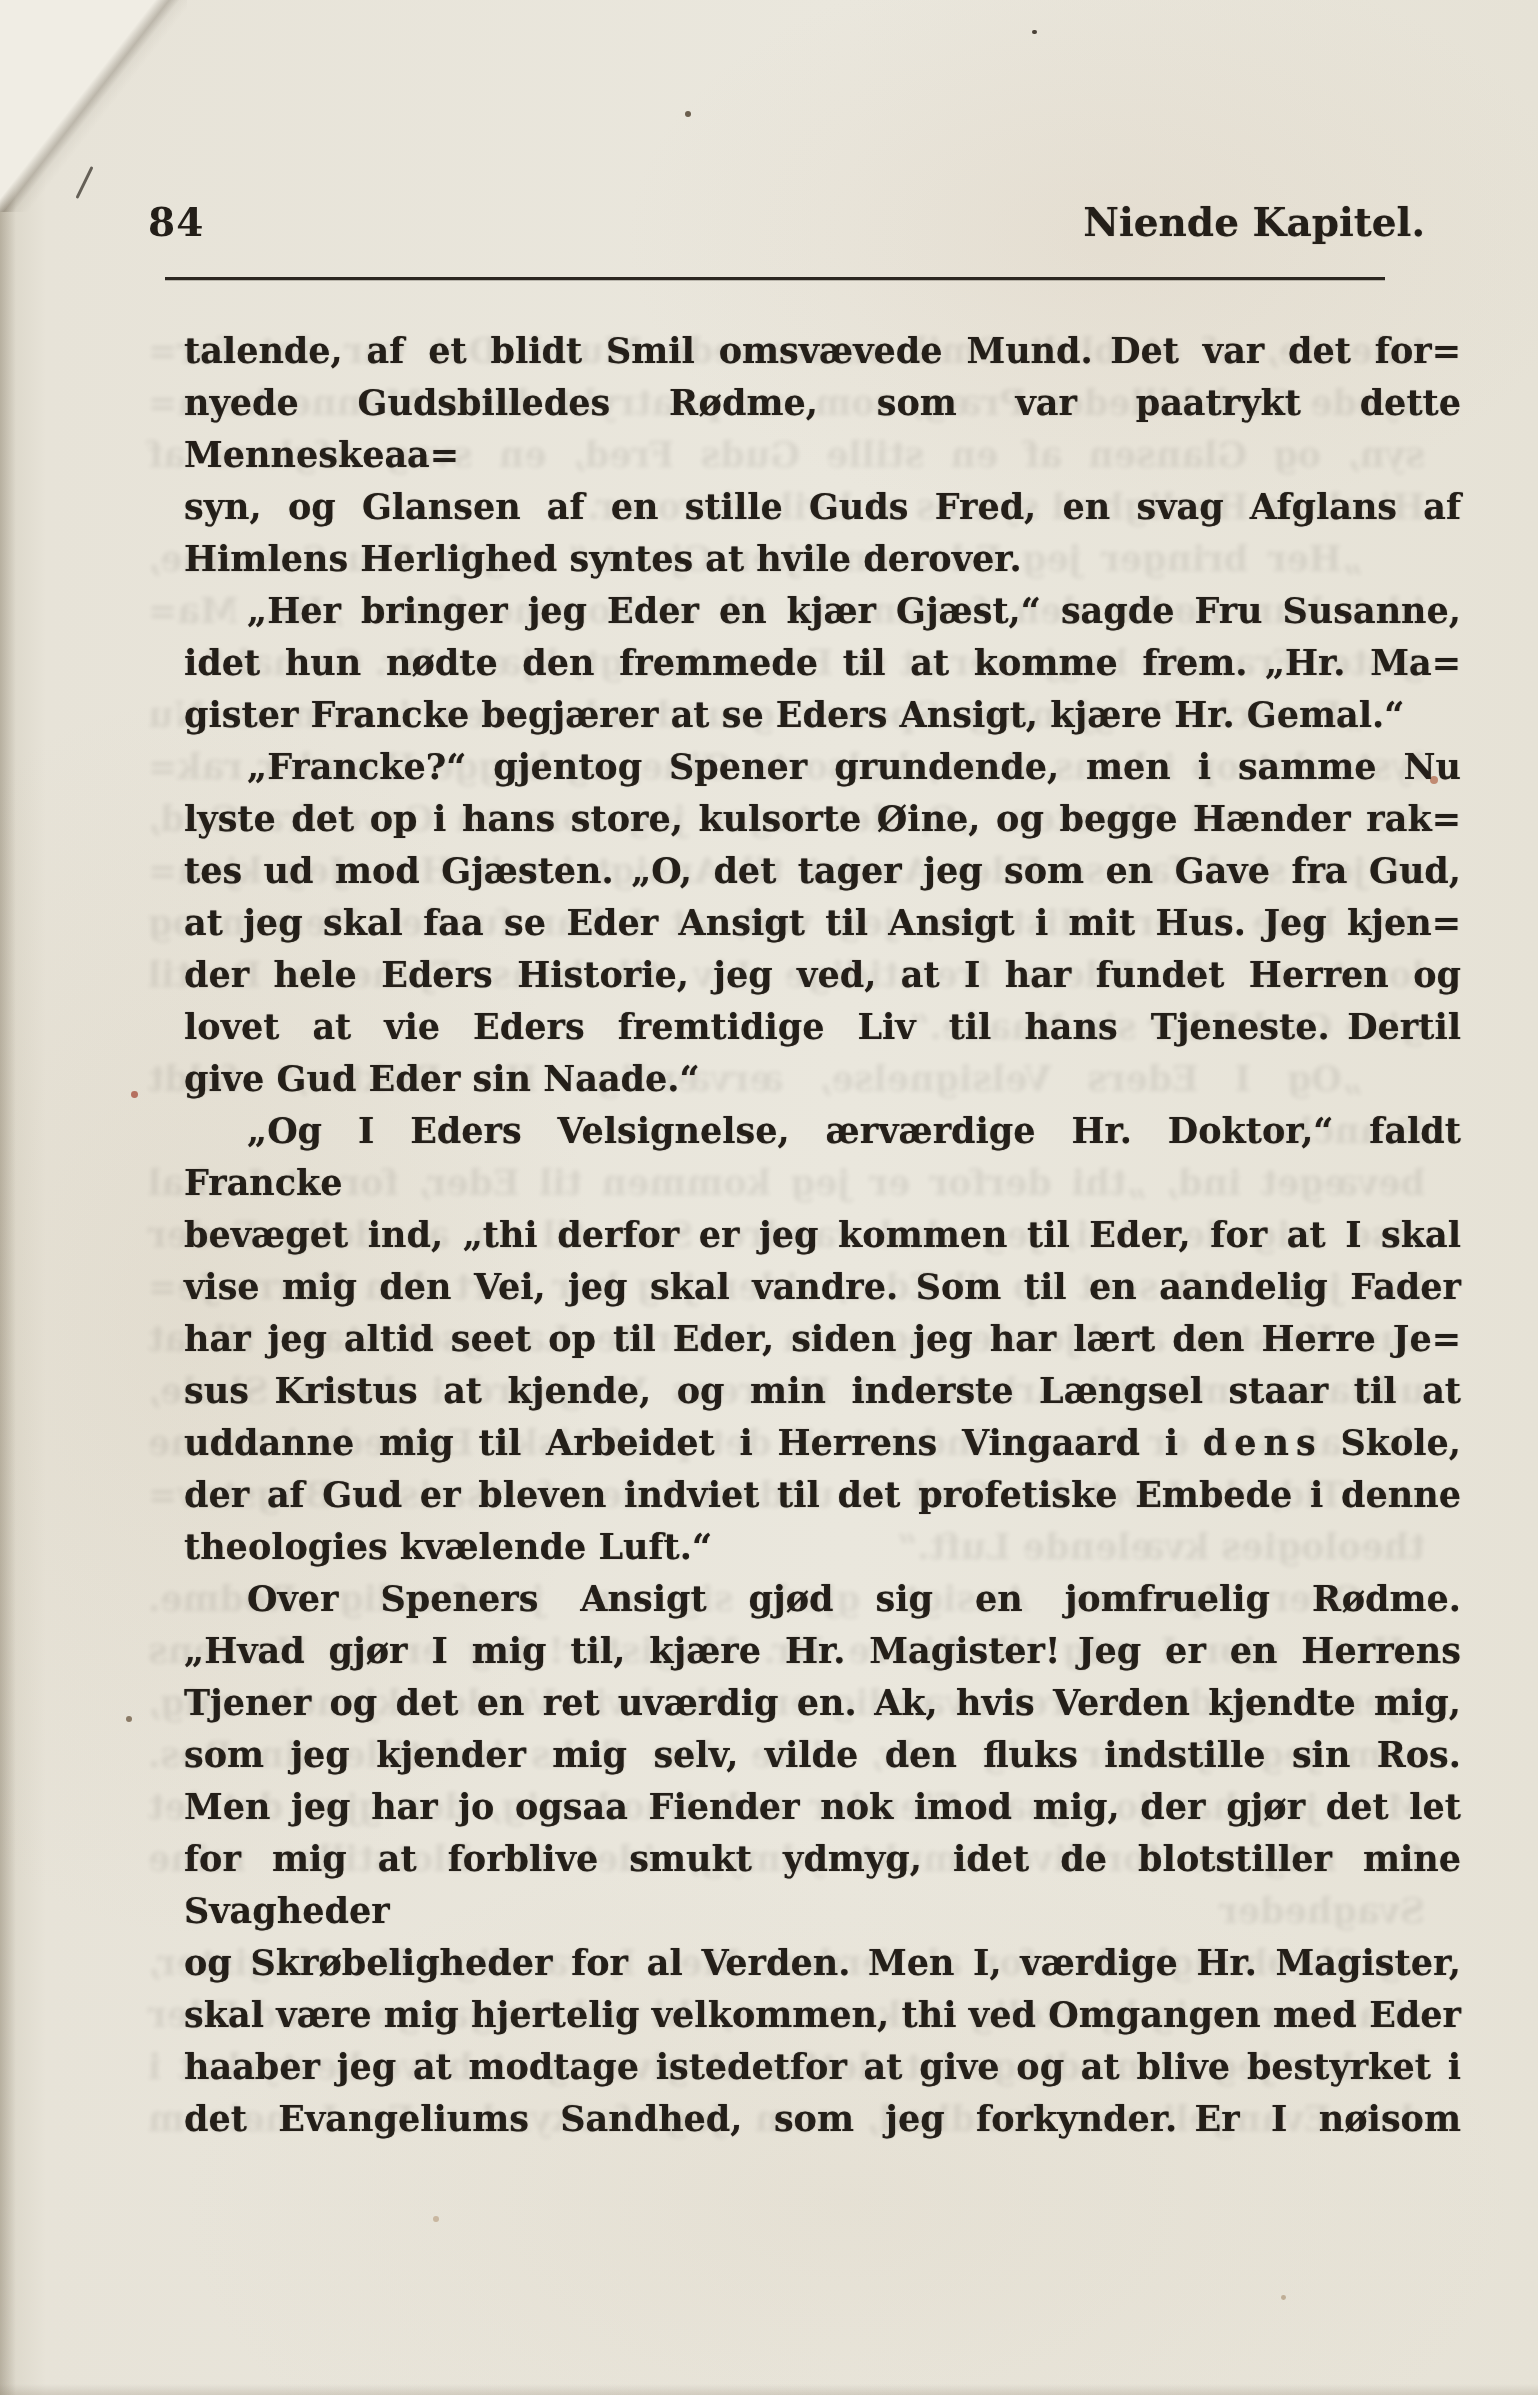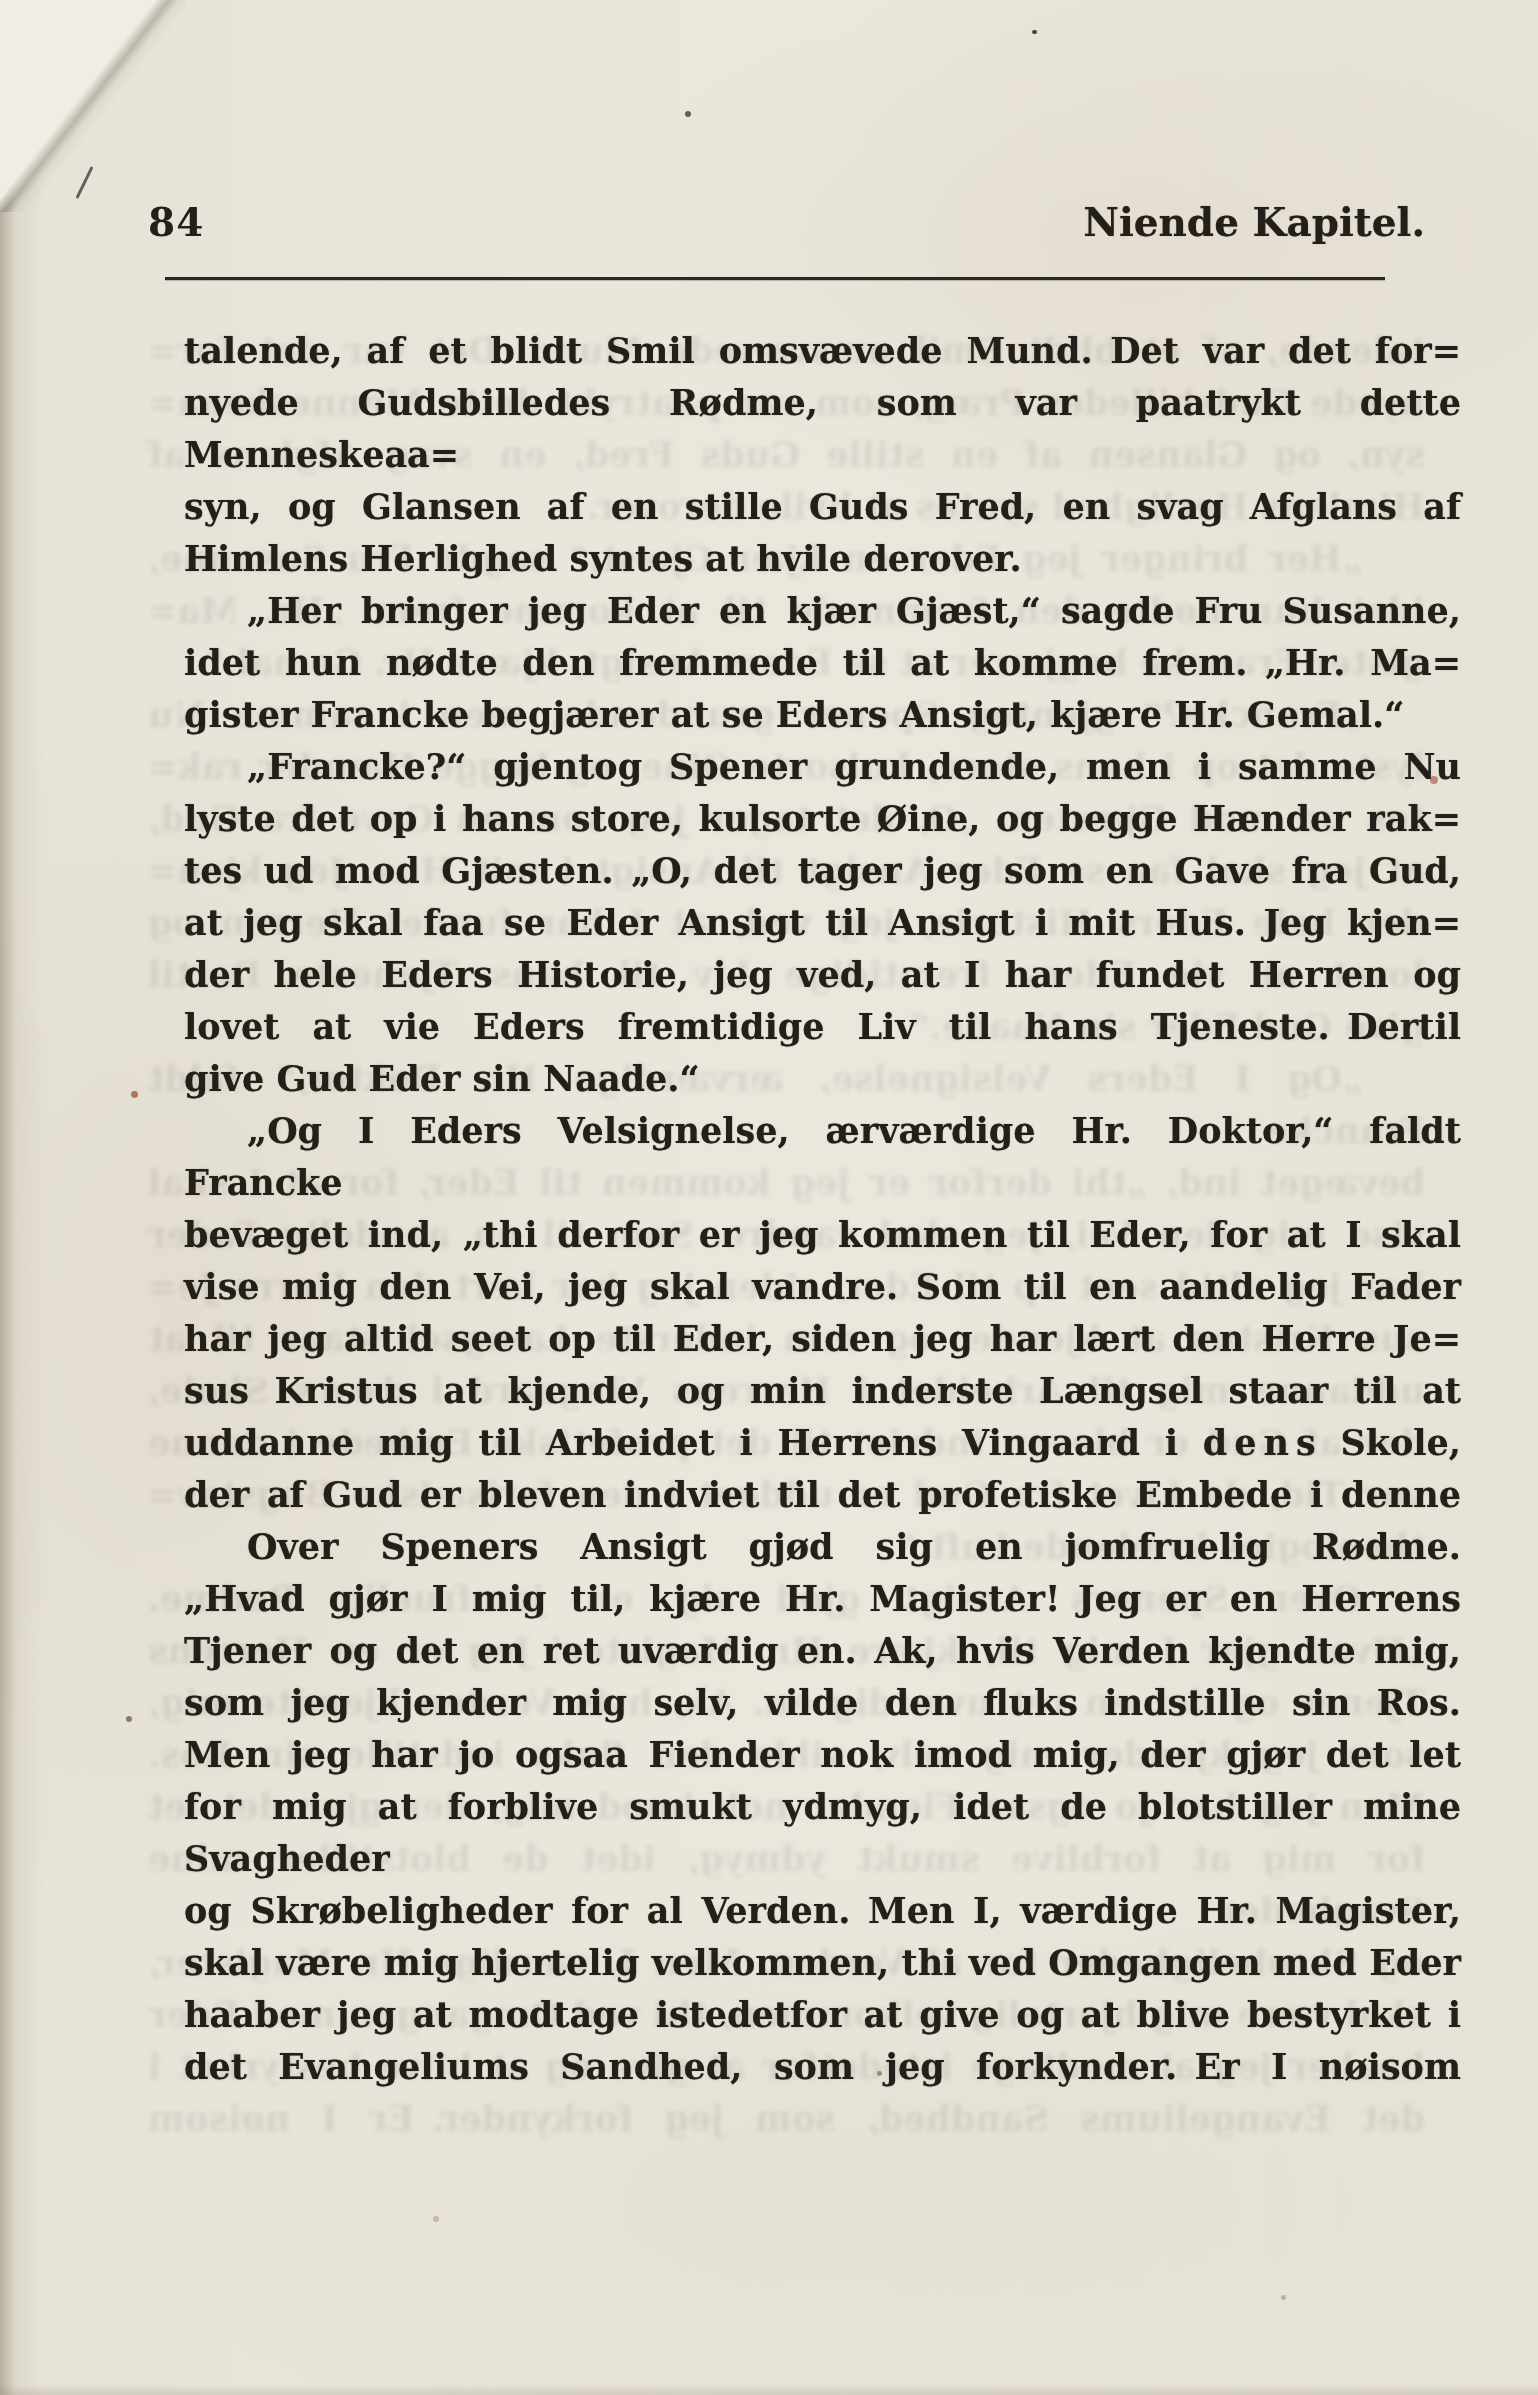--- a/index.html
+++ b/index.html
@@ -137,20 +137,21 @@
         <div class="line last">give Gud Eder sin Naade.“</div>
       </div>
       <div class="paragraph">
         <div class="line indent">„Og I Eders Velsignelse, ærværdige Hr. Doktor,“ faldt Francke</div>
         <div class="line">bevæget ind, „thi derfor er jeg kommen til Eder, for at I skal</div>
         <div class="line">vise mig den Vei, jeg skal vandre. Som til en aandelig Fader</div>
         <div class="line">har jeg altid seet op til Eder, siden jeg har lært den Herre Je=</div>
         <div class="line">sus Kristus at kjende, og min inderste Længsel staar til at</div>
         <div class="line">uddanne mig til Arbeidet i Herrens Vingaard i d e n s Skole,</div>
         <div class="line">der af Gud er bleven indviet til det profetiske Embede i denne</div>
+        <div class="line last">theologies kvælende Luft.“</div>
       </div>
       <div class="paragraph">
         <div class="line indent">Over Speners Ansigt gjød sig en jomfruelig Rødme.</div>
         <div class="line">„Hvad gjør I mig til, kjære Hr. Magister! Jeg er en Herrens</div>
         <div class="line">Tjener og det en ret uværdig en. Ak, hvis Verden kjendte mig,</div>
         <div class="line">som jeg kjender mig selv, vilde den fluks indstille sin Ros.</div>
         <div class="line">Men jeg har jo ogsaa Fiender nok imod mig, der gjør det let</div>
         <div class="line">for mig at forblive smukt ydmyg, idet de blotstiller mine Svagheder</div>
         <div class="line">og Skrøbeligheder for al Verden. Men I, værdige Hr. Magister,</div>
         <div class="line">skal være mig hjertelig velkommen, thi ved Omgangen med Eder</div>

